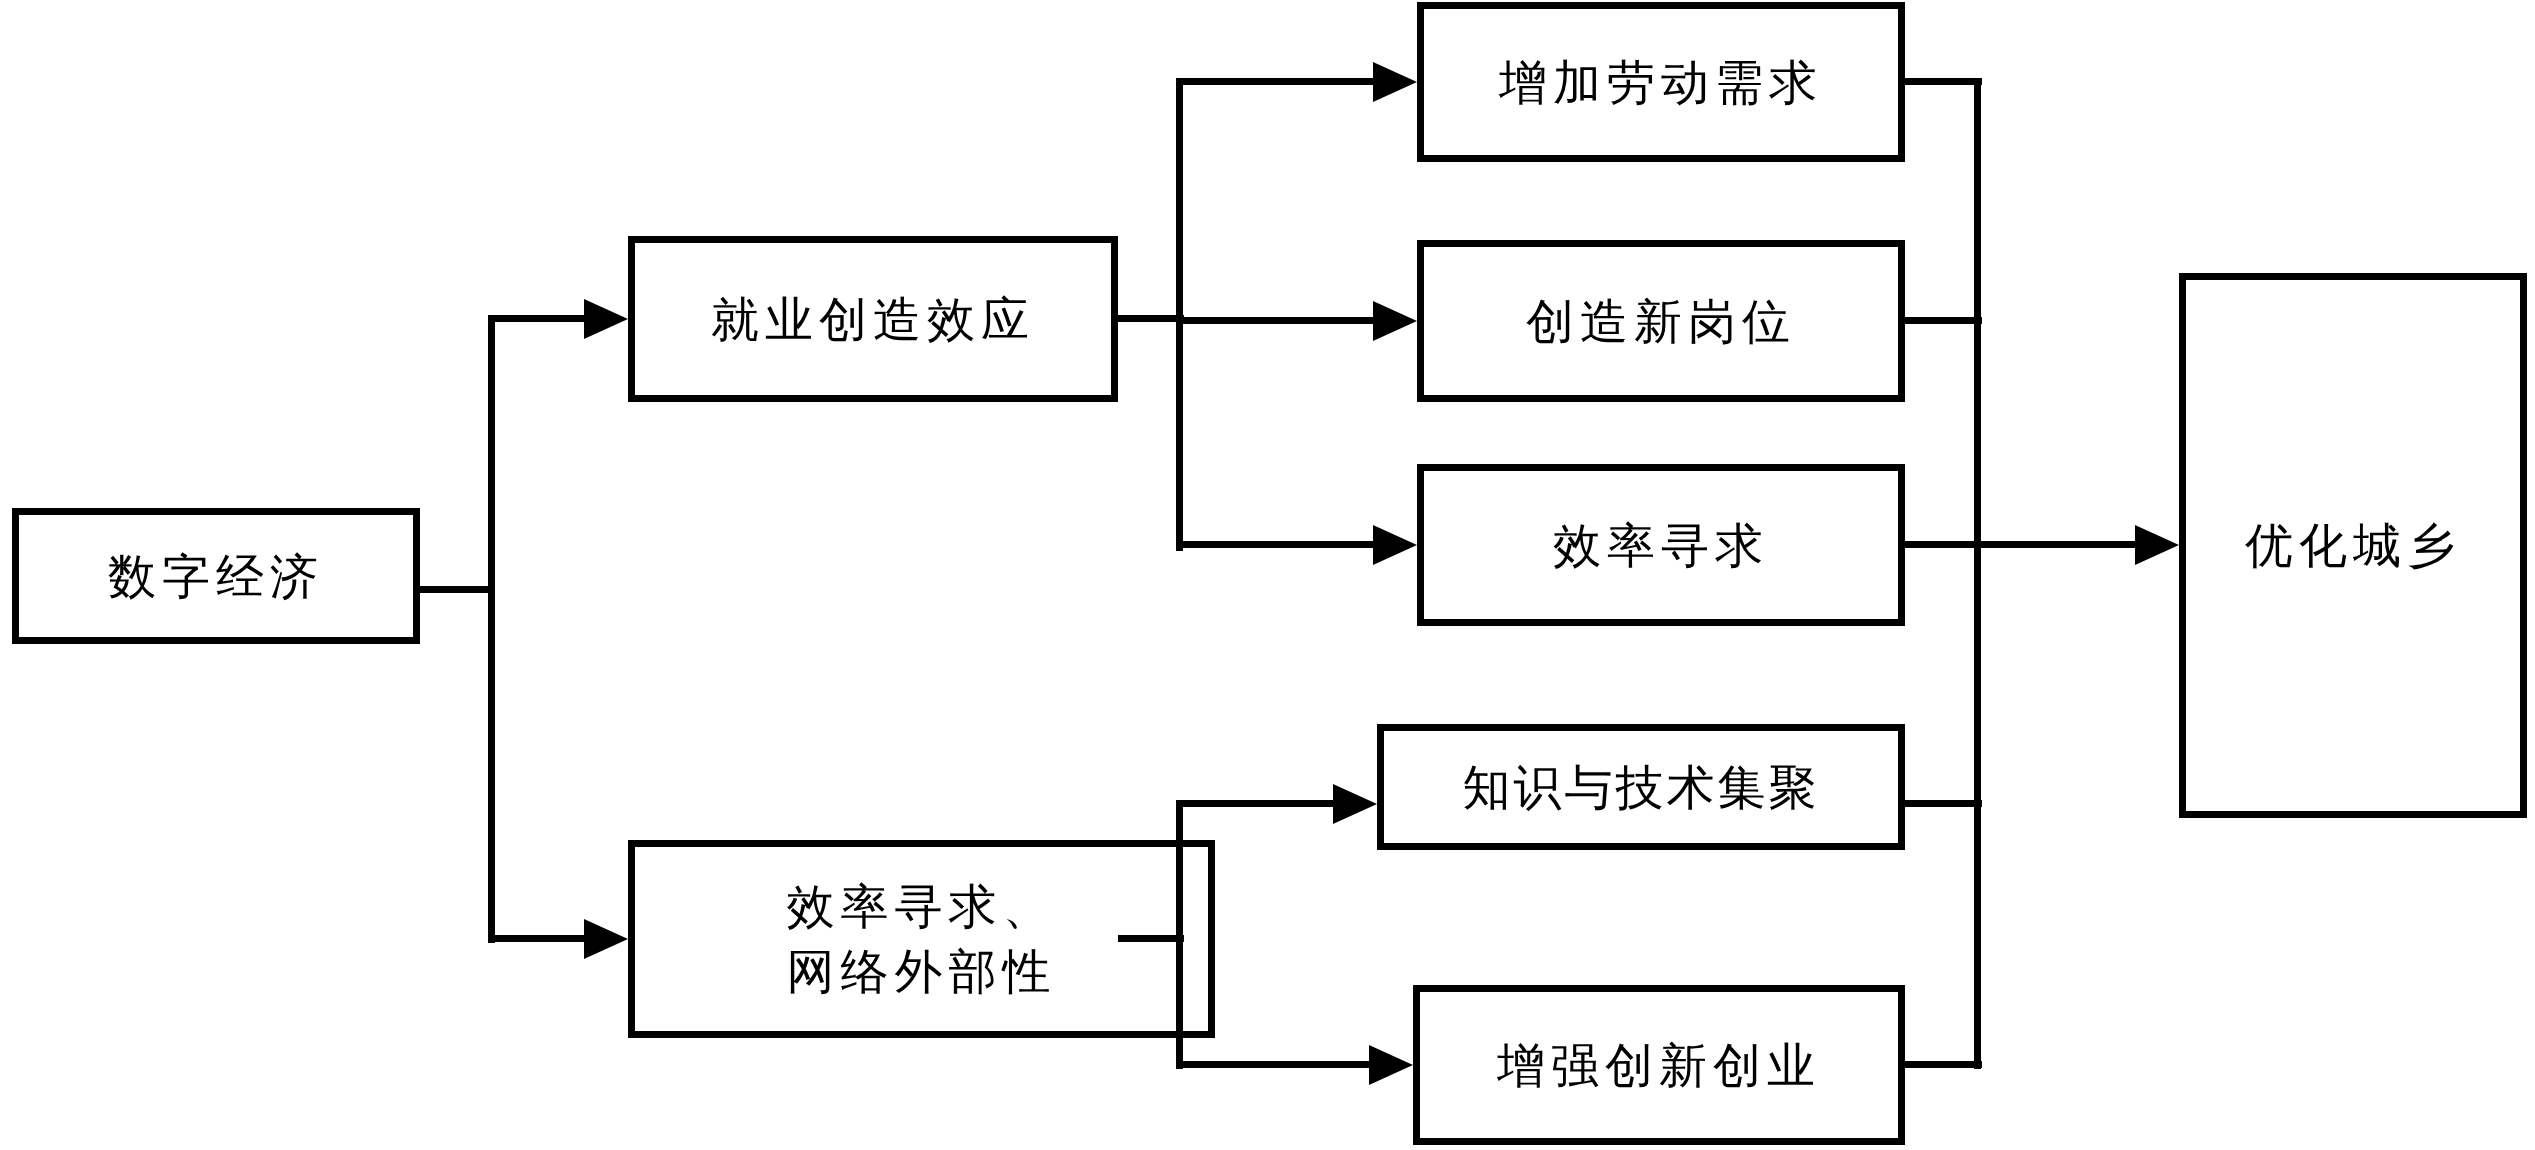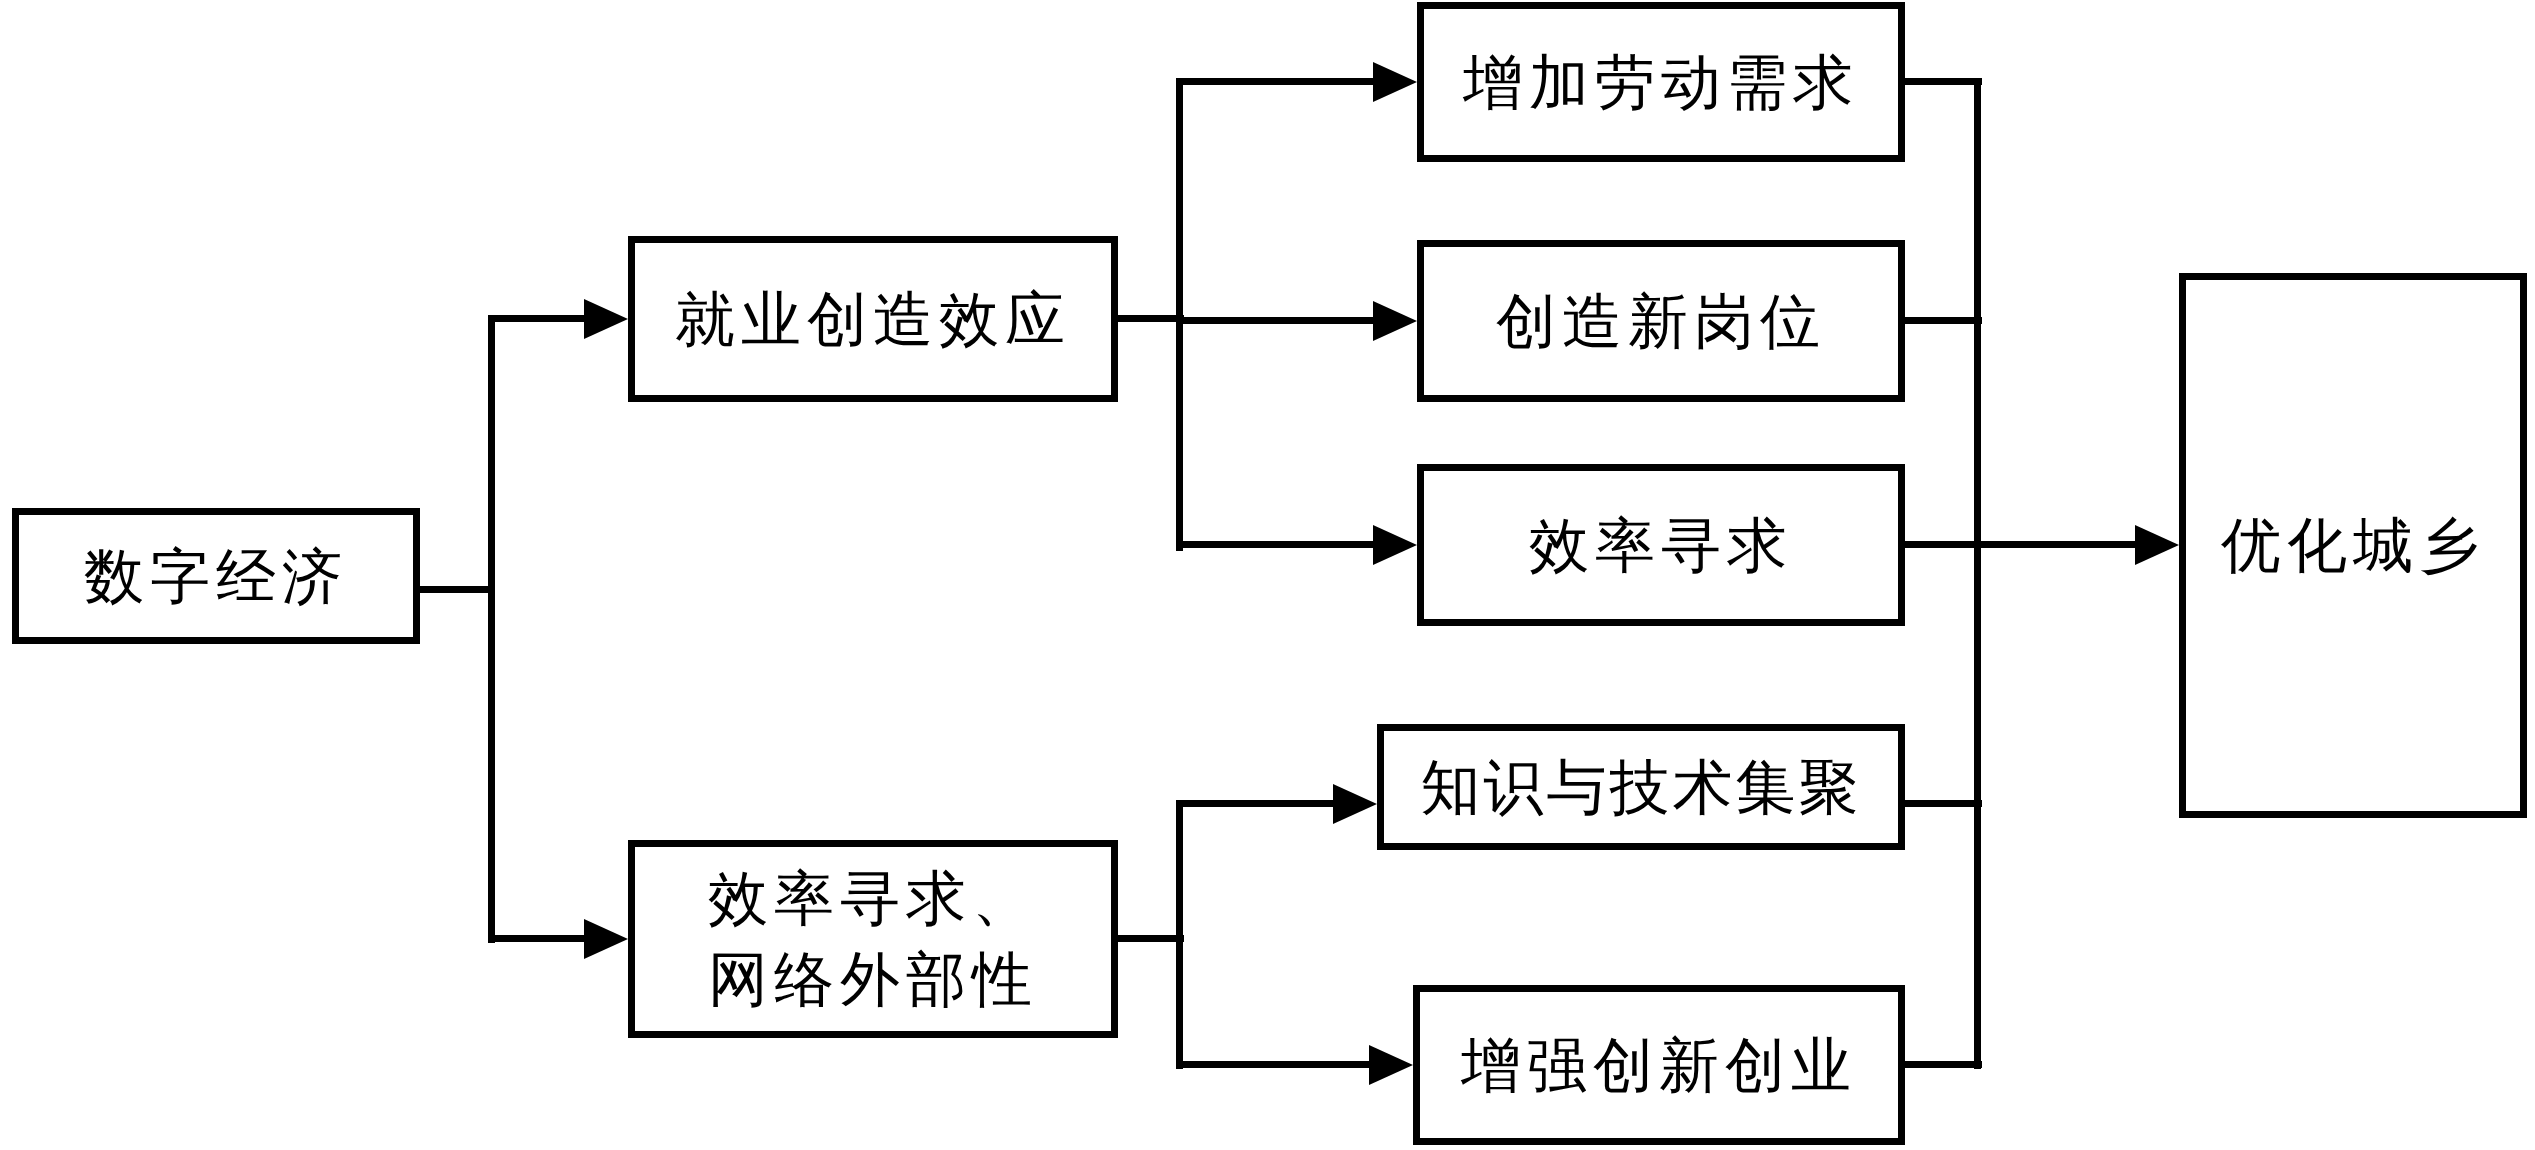--- a/index.html
+++ b/index.html
@@ -15,41 +15,41 @@
   .box {
     position: absolute;
     box-sizing: border-box;
     border: 7px solid #000000;
     background: #ffffff;
     display: flex;
     flex-direction: column;
     align-items: center;
     justify-content: center;
     text-align: center;
-    font-size: 60px;
+    font-size: 48px;
     letter-spacing: 6px;
     line-height: 1.35;
     color: #000000;
   }
   .box span { display: block; white-space: nowrap; }
   .hline, .vline { position: absolute; background: #000000; }
   .hline { height: 7px; }
   .vline { width: 7px; }
   .ahead {
     position: absolute;
     width: 0; height: 0;
     border-top: 20px solid transparent;
     border-bottom: 20px solid transparent;
     border-left: 44px solid #000000;
   }
 
   
   #b-digital      { left: 12px;   top: 508px;  width: 408px; height: 136px; }
   #b-empcreate    { left: 628px;  top: 236px;  width: 490px; height: 166px; }
-  #b-efficiency   { left: 628px;  top: 840px;  width: 490px; height: 198px; }
+  #b-efficiency   { left: 628px;  top: 840px;  width: 587px; height: 198px; }
   #b-labor        { left: 1417px; top: 2px;    width: 488px; height: 160px; }
   #b-newjobs      { left: 1417px; top: 240px;  width: 488px; height: 162px; }
   #b-transfer     { left: 1417px; top: 464px;  width: 488px; height: 162px; }
   #b-knowledge    { left: 1377px; top: 724px;  width: 528px; height: 126px; letter-spacing: 3px; text-align: right; }
   #b-innovation   { left: 1413px; top: 985px;  width: 492px; height: 160px; }
   #b-optimize     { left: 2179px; top: 273px;  width: 348px; height: 545px; }
 
   
   #h-de-out   { left: 420px;  top: 586px;  width: 72px;  }
   #v-branch   { left: 488px;  top: 315px;  height: 628px; }

